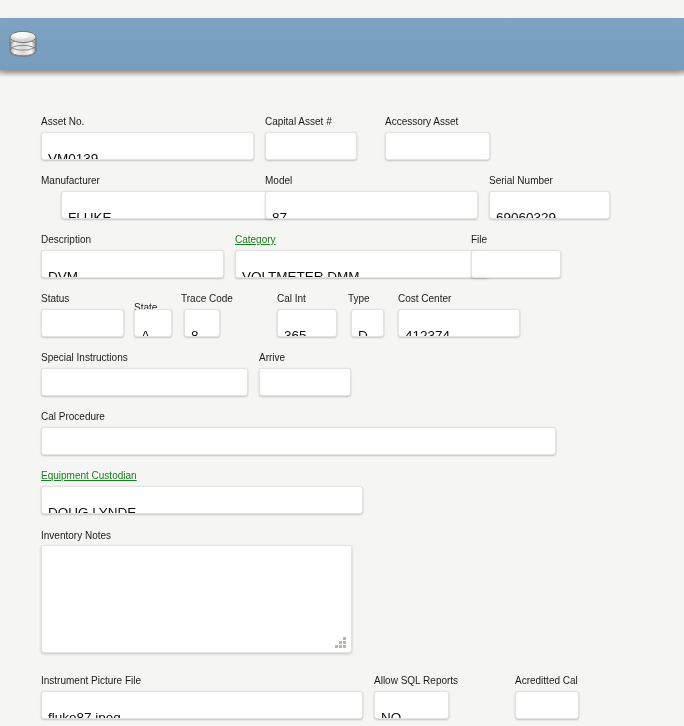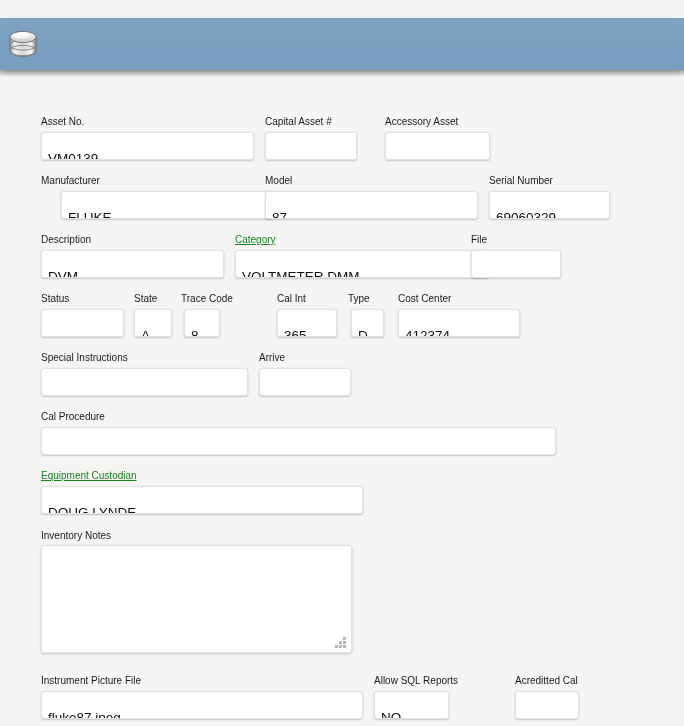--- a/index.html
+++ b/index.html
@@ -149,21 +149,21 @@
 
     <span class="lbl link" style="left:235px; top:162px;">Category</span>
     <div class="fld" style="left:235px; top:180px; width:254px;">VOLTMETER DMM</div>
 
     <span class="lbl" style="left:471px; top:162px;">File</span>
     <div class="fld" style="left:471px; top:180px; width:90px;"></div>
 
     <span class="lbl" style="left:41px; top:221px;">Status</span>
     <div class="fld" style="left:41px; top:239px; width:83px;"></div>
 
-    <span class="lbl" style="left:134px; top:221px;">State</span>
+    <span class="lbl" style="left:134px; top:230px;">State</span>
     <div class="fld" style="left:134px; top:239px; width:38px;">A</div>
 
     <span class="lbl" style="left:181px; top:221px;">Trace Code</span>
     <div class="fld" style="left:184px; top:239px; width:36px;">8</div>
 
     <span class="lbl" style="left:277px; top:221px;">Cal Int</span>
     <div class="fld" style="left:277px; top:239px; width:60px;">365</div>
 
     <span class="lbl" style="left:348px; top:221px;">Type</span>
     <div class="fld" style="left:351px; top:239px; width:33px;">D</div>

